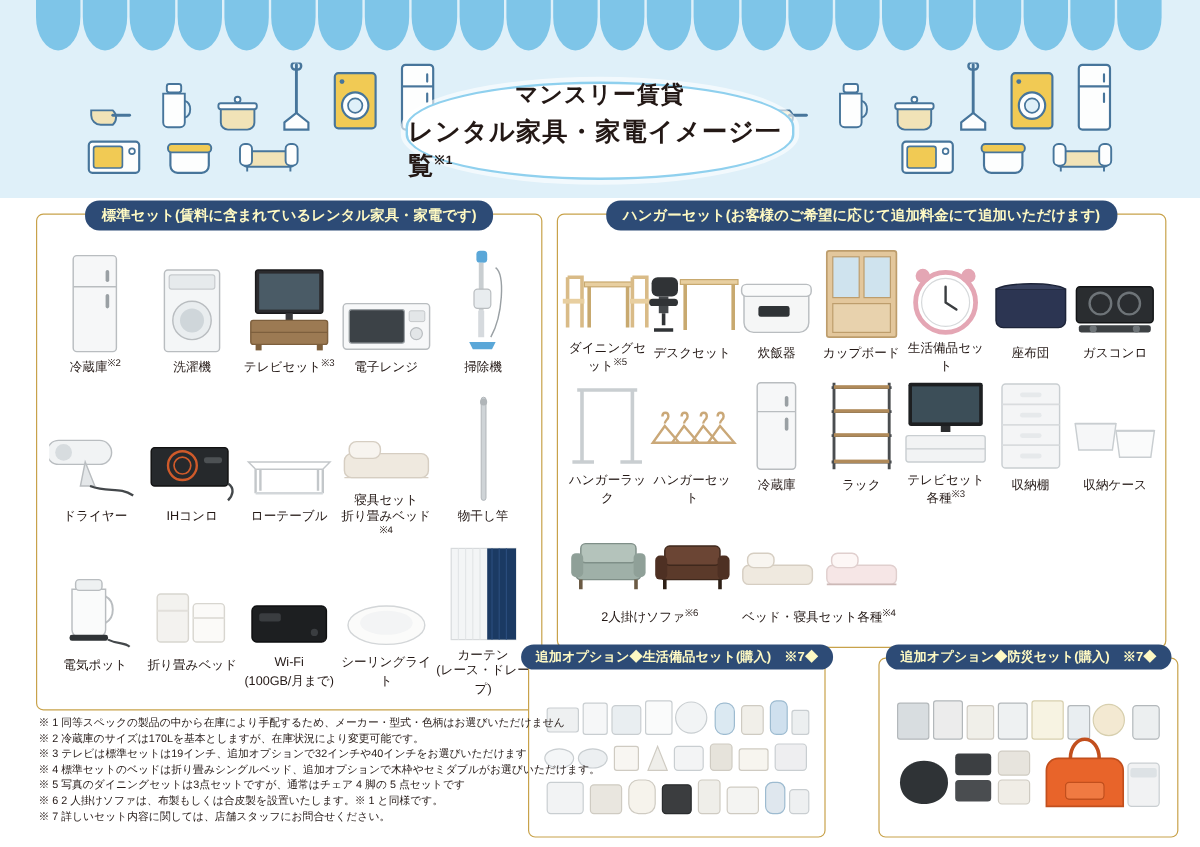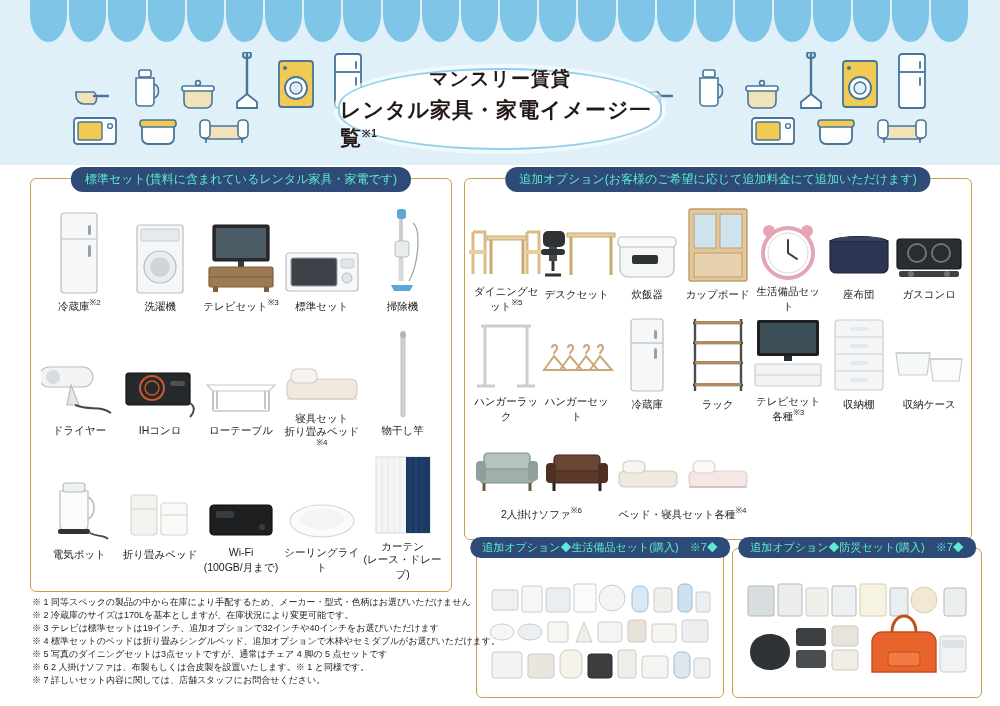--- a/index.html
+++ b/index.html
@@ -45,28 +45,28 @@
   .titlebox .t1{font-size:19px;font-weight:bold;letter-spacing:1px;color:#231815;}
   .titlebox .t2{font-size:21px;font-weight:bold;letter-spacing:1px;color:#231815;margin-top:4px;}
   .titlebox .t2 sup{font-size:10px;vertical-align:super;}
 
   
   .panel{
     position:absolute;border:1px solid #c8a24a;border-radius:6px;background:#fff;
   }
   .panel-title{
     position:absolute;top:-12px;left:50%;transform:translateX(-50%);
-    background:#2d4b76;color:#5eead4;font-size:12px;font-weight:normal;
+    background:#2d4b76;color:#fef9c3;font-size:12px;font-weight:bold;
     border-radius:12px;padding:4px 14px;white-space:nowrap;
   }
   .panel-title.small{font-size:11px;padding:3px 12px;}
 
   #std-panel{left:30px;top:178px;width:420px;height:412px;}
   #opt-panel{left:464px;top:178px;width:506px;height:360px;}
-  #life-panel{left:476px;top:548px;width:246px;height:148px;}
+  #life-panel{left:440px;top:548px;width:246px;height:148px;}
   #bosai-panel{left:732px;top:548px;width:248px;height:148px;}
 
   .grid{display:flex;flex-wrap:wrap;}
   .cell{display:flex;flex-direction:column;align-items:center;justify-content:flex-start;}
   .cell .art{display:flex;align-items:flex-end;justify-content:center;}
   .cap{
     text-align:center;font-size:10.5px;line-height:1.25;color:#231815;margin-top:3px;
     white-space:pre-line;
   }
   .cap sup{font-size:8px;vertical-align:super;}
@@ -319,21 +319,21 @@
 
       <div class="cell">
         <div class="art">
           <svg width="76" height="48" viewBox="0 0 76 48">
               <rect x="2" y="6" width="72" height="38" rx="3" fill="#f7f8f9" stroke="#b9bdc0" stroke-width="1.2"></rect>
               <rect x="7" y="11" width="46" height="28" rx="2" fill="#3c4247" stroke="#9aa0a4" stroke-width="1"></rect>
               <rect x="57" y="12" width="13" height="9" rx="1.5" fill="#e3e6e8" stroke="#c3c7ca" stroke-width=".8"></rect>
               <circle cx="63" cy="31" r="5" fill="#e3e6e8" stroke="#b9bdc0" stroke-width="1"></circle>
             </svg>
         </div>
-        <div class="cap"><span>標準セット</span><sup></sup></div>
+        <div class="cap"><span>電子レンジ</span><sup></sup></div>
       </div>
 
       <div class="cell">
         <div class="art">
           <svg width="40" height="88" viewBox="0 0 40 88">
               <rect x="14" y="2" width="9" height="10" rx="3" fill="#5aa7d8"></rect>
               <path d="M18 12v40" stroke="#c9ced1" stroke-width="4"></path>
               <rect x="12" y="34" width="14" height="16" rx="3" fill="#e8ecef" stroke="#b9bdc0" stroke-width="1"></rect>
               <path d="M18 52v22" stroke="#d6dade" stroke-width="5"></path>
               <path d="M8 78h22l-3 6H11z" fill="#5aa7d8"></path>
@@ -457,21 +457,21 @@
             </svg>
         </div>
         <div class="cap"><span>カーテン
 (レース・ドレープ)</span><sup></sup></div>
       </div>
 
     </div>
   </div>
 
   <div class="panel" id="opt-panel">
-    <div class="panel-title">追加オプション(お客様のご希望に応じて追加料金にて追加いただけます)</div>
+    <div class="panel-title">ハンガーセット(お客様のご希望に応じて追加料金にて追加いただけます)</div>
 
     <div class="grid" id="opt-grid">
 
       <div class="cell">
         <div class="art">
           <svg width="82" height="72" viewBox="0 0 82 72">
               <rect x="22" y="26" width="40" height="4" fill="#e8cfa0" stroke="#c8a96f" stroke-width="1"></rect>
               <path d="M26 30v34M58 30v34" stroke="#c8a96f" stroke-width="3"></path>
               <path d="M8 22h12v42M8 22v42" stroke="#d9bb87" stroke-width="3" fill="none"></path>
               <rect x="4" y="40" width="18" height="4" fill="#e8cfa0"></rect>

